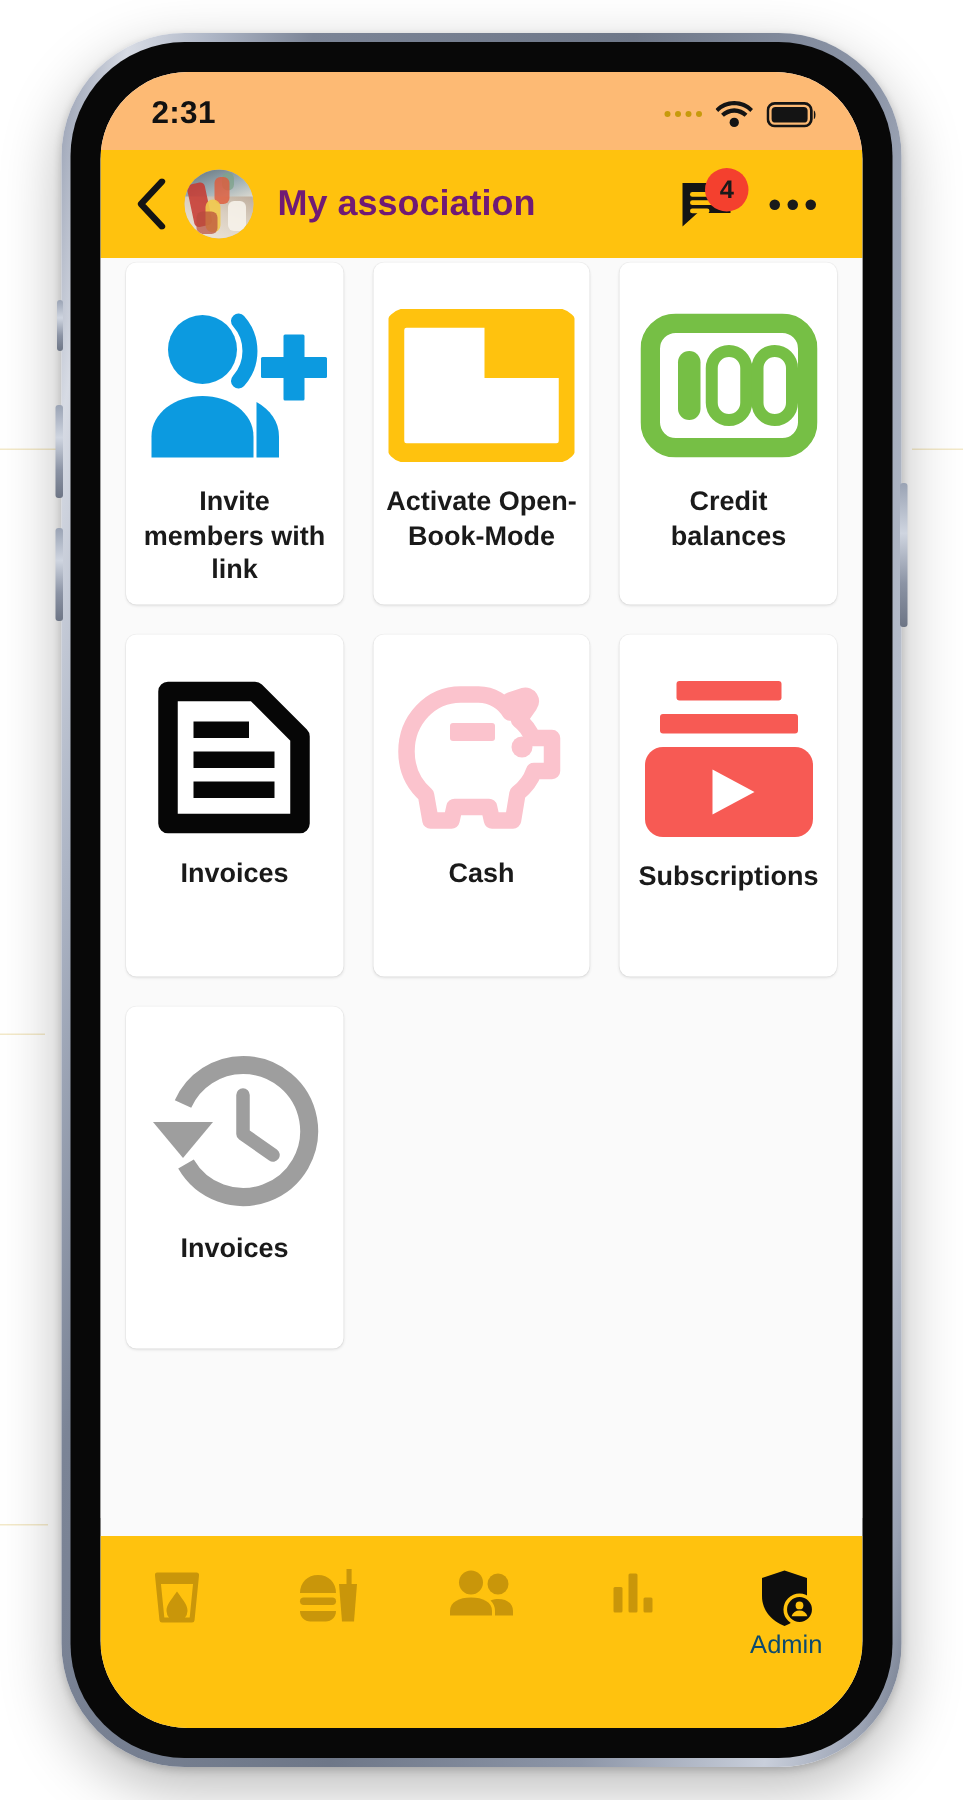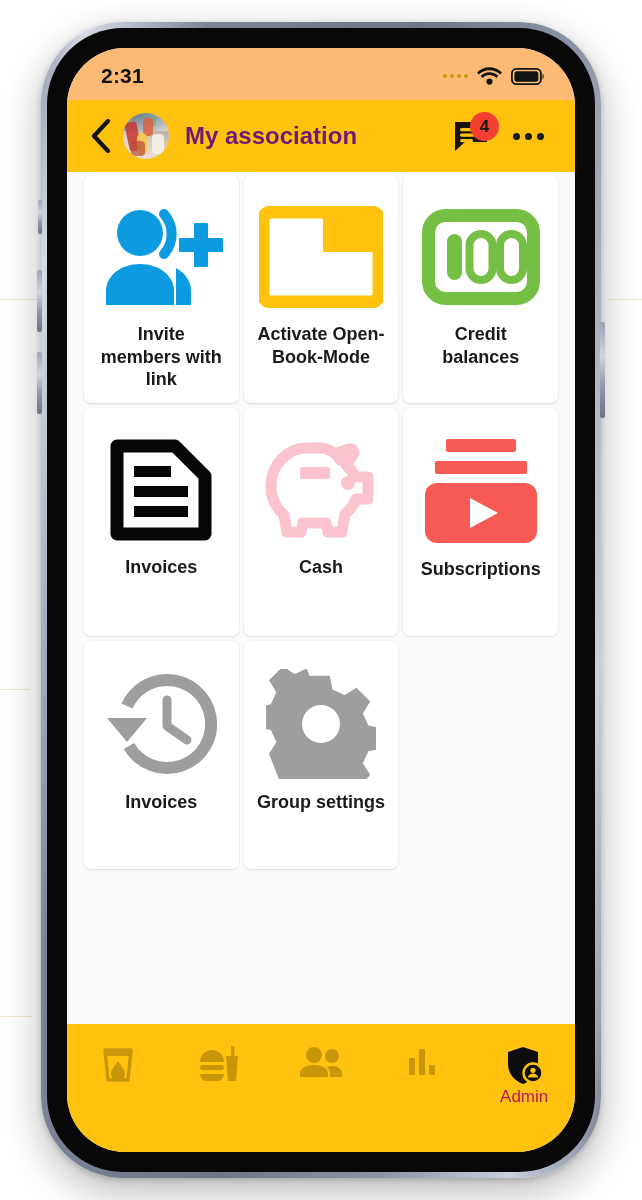--- a/index.html
+++ b/index.html
@@ -185,21 +185,21 @@
 
   
   .content {
     background: #fafafa;
     height: 840px;
     padding: 1px 0 0 0;
   }
   .grid {
     display: grid;
     grid-template-columns: repeat(3, 1fr);
-    gap: 5px;
+    gap: 20px;
     padding: 2px 17px;
   }
   .tile {
     background: #ffffff;
     border-radius: 7px;
     height: 228px;
     display: flex;
     flex-direction: column;
     align-items: center;
     justify-content: flex-start;
@@ -237,21 +237,21 @@
   }
   .nav-item {
     flex: 1 1 0;
     display: flex;
     flex-direction: column;
     align-items: center;
     gap: 3px;
   }
   .nav-label {
     font-size: 17px;
-    color: #be185d;
+    color: #0c4a6e;
     font-weight: 400;
   }
   .home-indicator {
     position: absolute;
     left: 50%; transform: translateX(-50%);
     bottom: 17px;
     width: 186px; height: 7px;
     border-radius: 4px;
     background: #16181c;
   }
@@ -421,29 +421,20 @@
               <svg width="116" height="108" viewBox="0 0 116 108">
                 <path d="M64 10a44 44 0 1 1-38 66" fill="none" stroke="#9e9e9e" stroke-width="12" stroke-linecap="butt"></path>
                 <path d="M64 10a44 44 0 0 0-40 26" fill="none" stroke="#9e9e9e" stroke-width="12"></path>
                 <path d="M4 48l40 0-20 24z" fill="#9e9e9e"></path>
                 <path d="M64 30v26l20 14" fill="none" stroke="#9e9e9e" stroke-width="9" stroke-linecap="round" stroke-linejoin="round"></path>
               </svg>
             </div>
             <div class="tile-label">Invoices</div>
           </div>
 
-          <div class="tile r3">
-            <div class="tile-icon">
-              <svg width="110" height="110" viewBox="0 0 110 110">
-                <path d="M44 3h22l3 15 13 6 13-8 15 15-8 13 6 13 15 3v22l-15 3-6 13 8 13-15 15-13-8-13 6-3 15H44l-3-15-13-6-13 8L0 88l8-13-6-13L-13 59V37l15-3 6-13-8-13L15 -7l13 8 13-6z" transform="translate(3,4) scale(0.92)" fill="#9e9e9e"></path>
-                <circle cx="55" cy="55" r="19" fill="#ffffff"></circle>
-              </svg>
-            </div>
-            <div class="tile-label">Group settings</div>
-          </div>
 
         </div>
       </div>
 
       <div class="bottomnav">
 
         <div class="nav-item">
           <svg width="34" height="38" viewBox="0 0 34 38">
             <path d="M4 4h26l-3 30H7z" fill="none" stroke="#c9960a" stroke-width="3.4" stroke-linejoin="round"></path>
             <rect x="4" y="4" width="26" height="6" fill="#c9960a"></rect>

